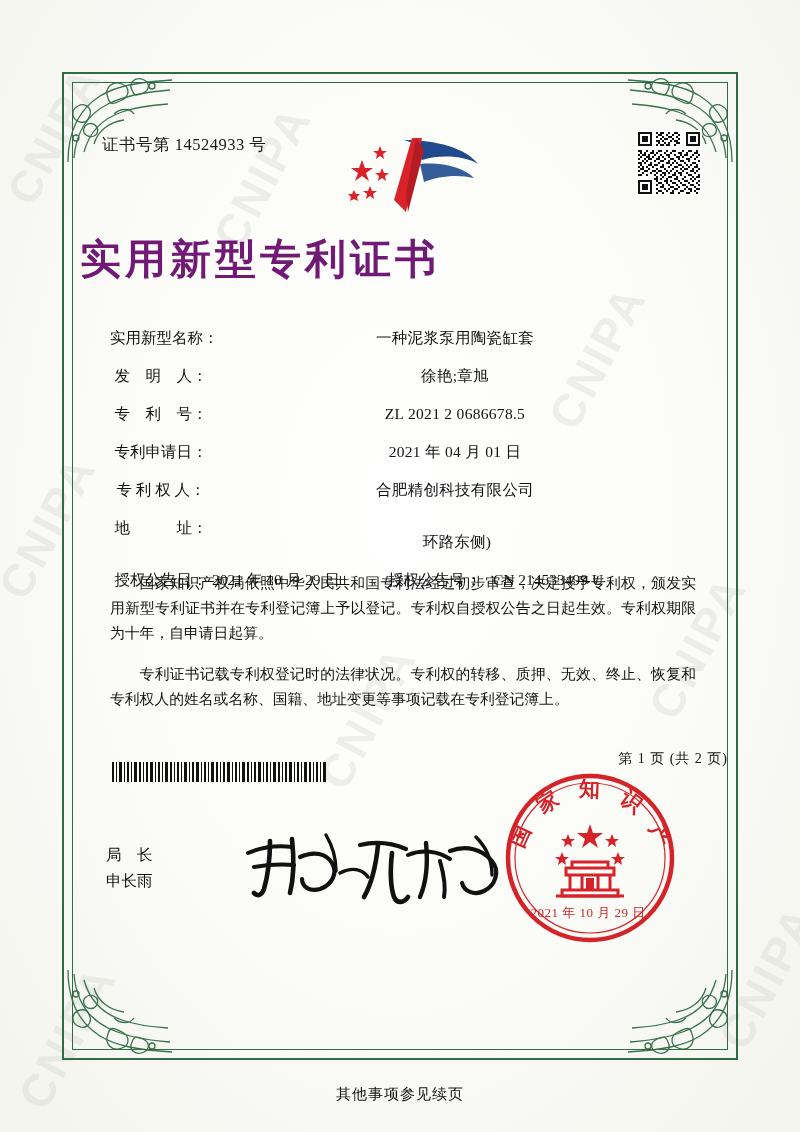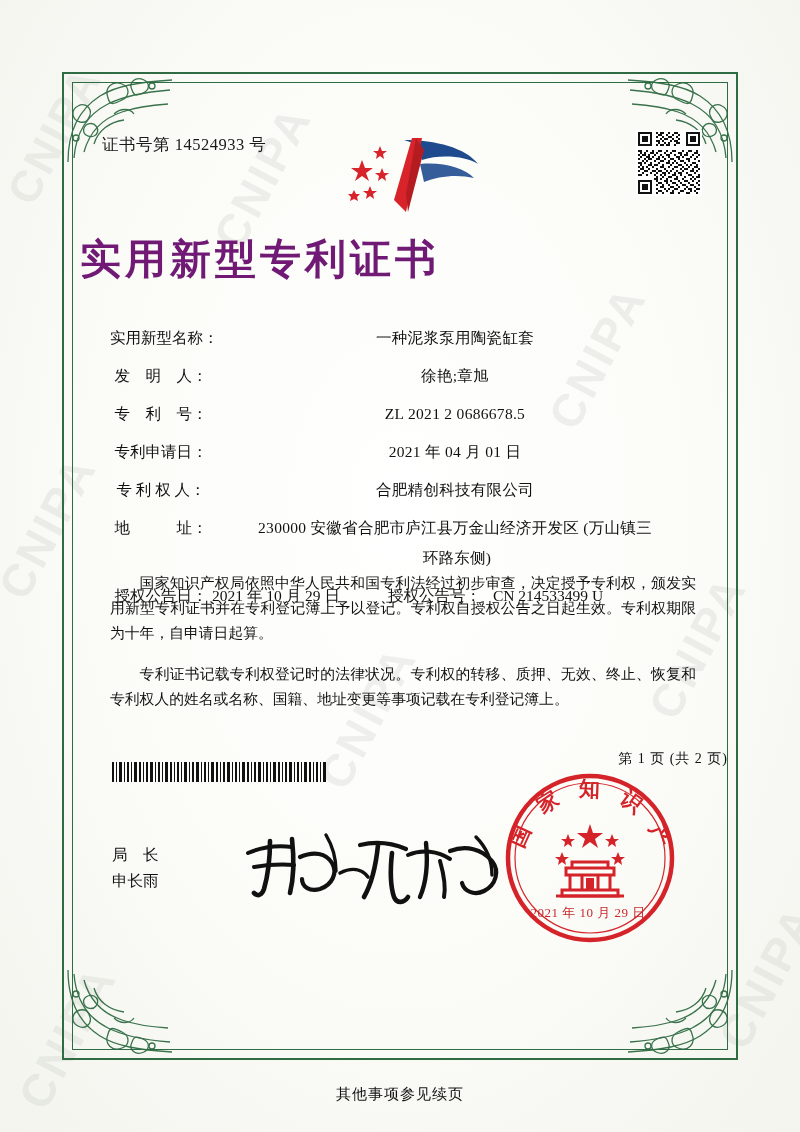--- a/index.html
+++ b/index.html
@@ -197,21 +197,21 @@
     top: 822px;
     width: 160px;
     text-align: center;
     font-size: 13px;
     color: #c8282c;
     letter-spacing: 0.5px;
   }
 
   .signature-block {
     position: absolute;
-    left: 40px;
+    left: 34px;
     top: 760px;
     font-size: 15.5px;
     color: #111;
     line-height: 26px;
   }
   .signature-img {
     position: absolute;
     left: 168px;
     top: 745px;
     width: 270px;
@@ -594,21 +594,20 @@
         <div class="flabel">专利申请日：</div>
         <div class="fvalue">2021 年 04 月 01 日</div>
       </div>
       <div class="field">
         <div class="flabel">专 利 权 人：</div>
         <div class="fvalue">合肥精创科技有限公司</div>
       </div>
       <div class="field">
         <div class="flabel">地　　　址：</div>
         <div class="fvalue">
-          <span>230000 安徽省合肥市庐江县万金山经济开发区 (万山镇三</span>
           <span class="line2">环路东侧)</span>
         </div>
       </div>
       <div class="field two-col">
         <div class="flabel">授权公告日：</div>
         <div>2021 年 10 月 29 日</div>
         <div class="right-label">授权公告号：</div>
         <div class="right-value">CN 214533499 U</div>
       </div>
     </div>

